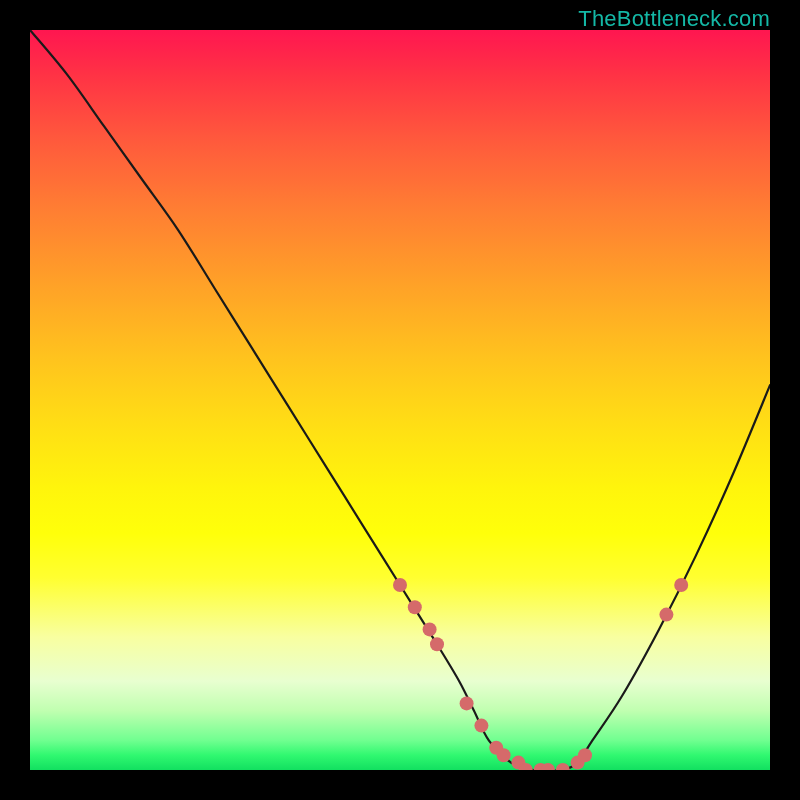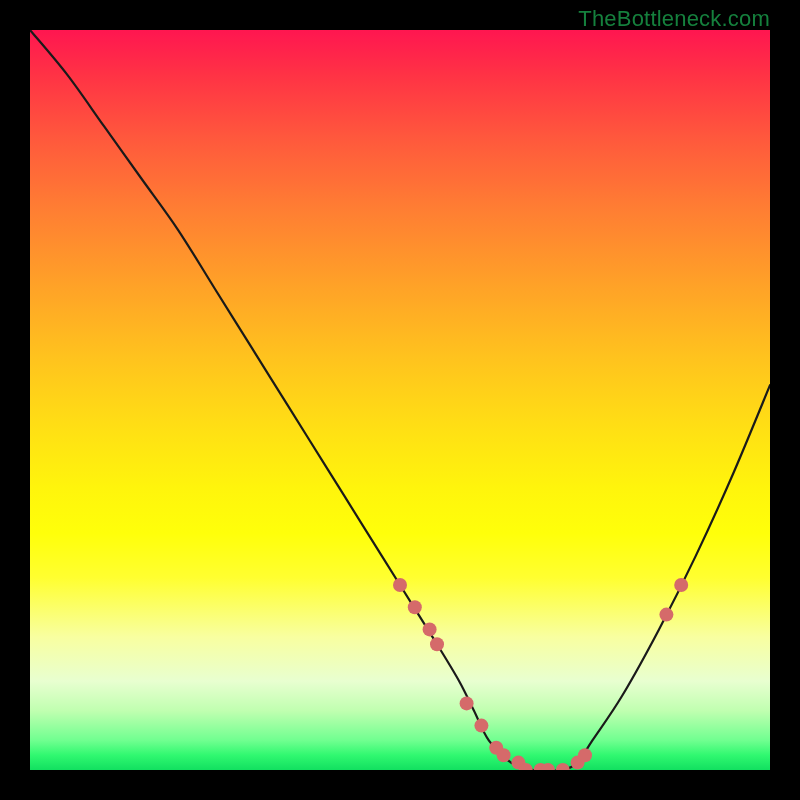--- a/index.html
+++ b/index.html
@@ -54,21 +54,21 @@
     width: 740px;
     height: 740px;
   }
   .watermark {
     position: absolute;
     top: 6px;
     right: 30px;
     font-family: Arial, Helvetica, sans-serif;
     font-size: 22px;
     font-weight: 500;
-    color: #15803d;
+    color: #14b8a6;
     letter-spacing: 0.2px;
   }
 </style>
 </head>
 <body>
 
 <div class="chart-container">
 
   <div class="watermark">TheBottleneck.com</div>
 

